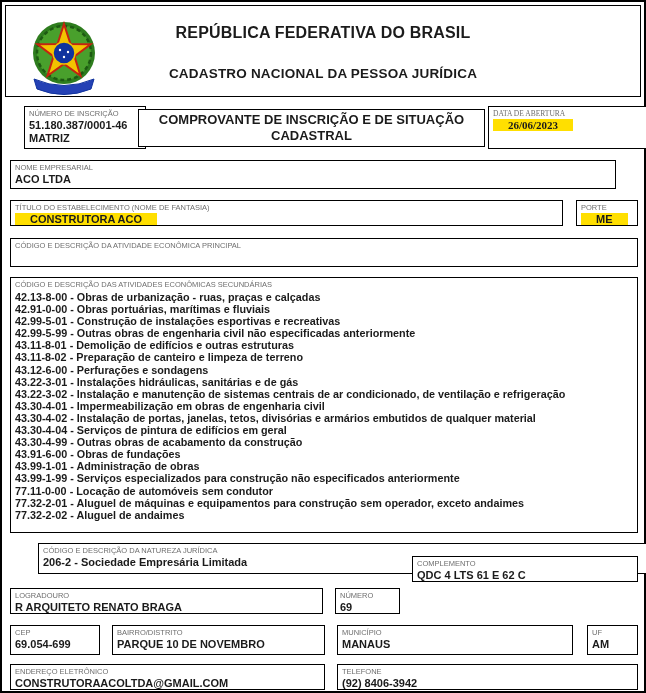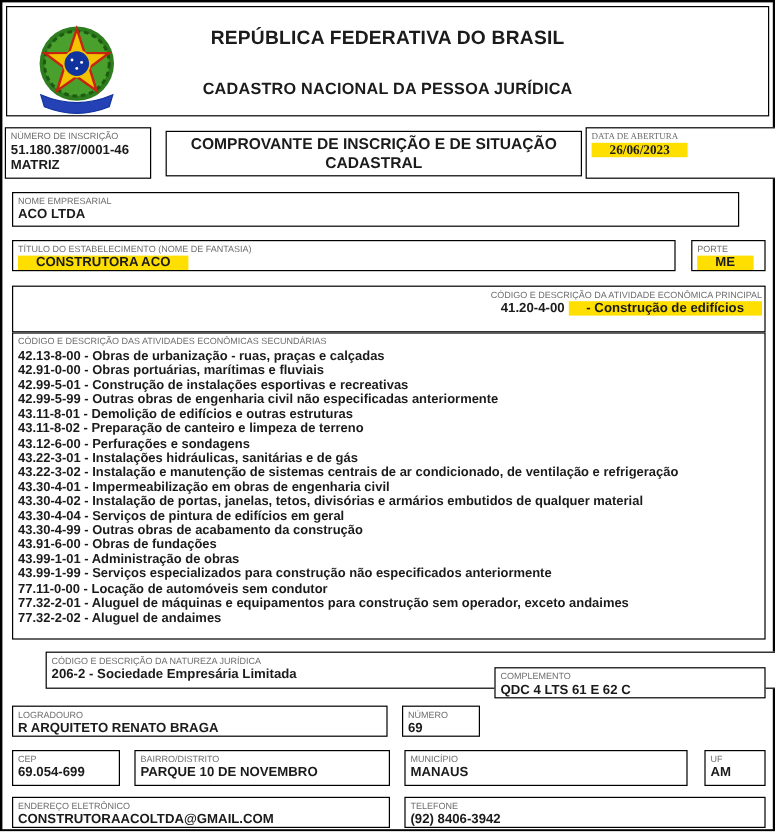--- a/index.html
+++ b/index.html
@@ -35,21 +35,21 @@
       <circle cx="44" cy="36" r="11" fill="#10339e" stroke="#f3c300" stroke-width="1.5"></circle>
       <circle cx="40" cy="33" r="1.2" fill="#fff"></circle>
       <circle cx="48" cy="35" r="1.2" fill="#fff"></circle>
       <circle cx="44" cy="40" r="1.2" fill="#fff"></circle>
       <path d="M14 62 Q44 75 74 62 L71 72 Q44 83 17 72 Z" fill="#2441b5" stroke="#10339e" stroke-width="1"></path>
     </svg>
     <div class="hdr-t1">REPÚBLICA FEDERATIVA DO BRASIL</div>
     <div class="hdr-t2">CADASTRO NACIONAL DA PESSOA JURÍDICA</div>
   </div>
 
-  <div class="box" style="left:4px;top:106px;width:122px;height:43px;">
+  <div class="box" style="left:24px;top:106px;width:122px;height:43px;">
     <div class="lbl">NÚMERO DE INSCRIÇÃO</div>
     <div class="val">51.180.387/0001-46</div>
     <div class="val">MATRIZ</div>
   </div>
   <div class="box cert-box">
     <div class="cert-title">COMPROVANTE DE INSCRIÇÃO E DE SITUAÇÃO CADASTRAL</div>
   </div>
   <div class="box" style="left:488px;top:106px;width:162px;height:43px;font-family:Liberation Serif, serif;">
     <div class="lbl">DATA DE ABERTURA</div>
     <div class="val"><span class="hl">26/06/2023</span></div>
@@ -62,26 +62,22 @@
 
   <div class="box" style="left:10px;top:200px;width:553px;height:26px;">
     <div class="lbl">TÍTULO DO ESTABELECIMENTO (NOME DE FANTASIA)</div>
     <div class="val"><span class="hl">CONSTRUTORA ACO</span></div>
   </div>
   <div class="box" style="left:576px;top:200px;width:62px;height:26px;">
     <div class="lbl">PORTE</div>
     <div class="val"><span class="hl">ME</span></div>
   </div>
 
-  <div class="box" style="left:10px;top:238px;width:628px;height:39px;text-align:right;">
+  <div class="box" style="left:10px;top:238px;width:628px;height:29px;">
     <div class="lbl">CÓDIGO E DESCRIÇÃO DA ATIVIDADE ECONÔMICA PRINCIPAL</div>
-    <div class="val">
-      <span>41.20-4-00</span>
-      <span class="hl">- Construção de edifícios</span>
-    </div>
   </div>
 
   <div class="box" style="left:10px;top:277px;width:628px;height:256px;">
     <div class="lbl">CÓDIGO E DESCRIÇÃO DAS ATIVIDADES ECONÔMICAS SECUNDÁRIAS</div>
     <div class="sec-items">
       <div>42.13-8-00 - Obras de urbanização - ruas, praças e calçadas</div>
       <div>42.91-0-00 - Obras portuárias, marítimas e fluviais</div>
       <div>42.99-5-01 - Construção de instalações esportivas e recreativas</div>
       <div>42.99-5-99 - Outras obras de engenharia civil não especificadas anteriormente</div>
       <div>43.11-8-01 - Demolição de edifícios e outras estruturas</div>

